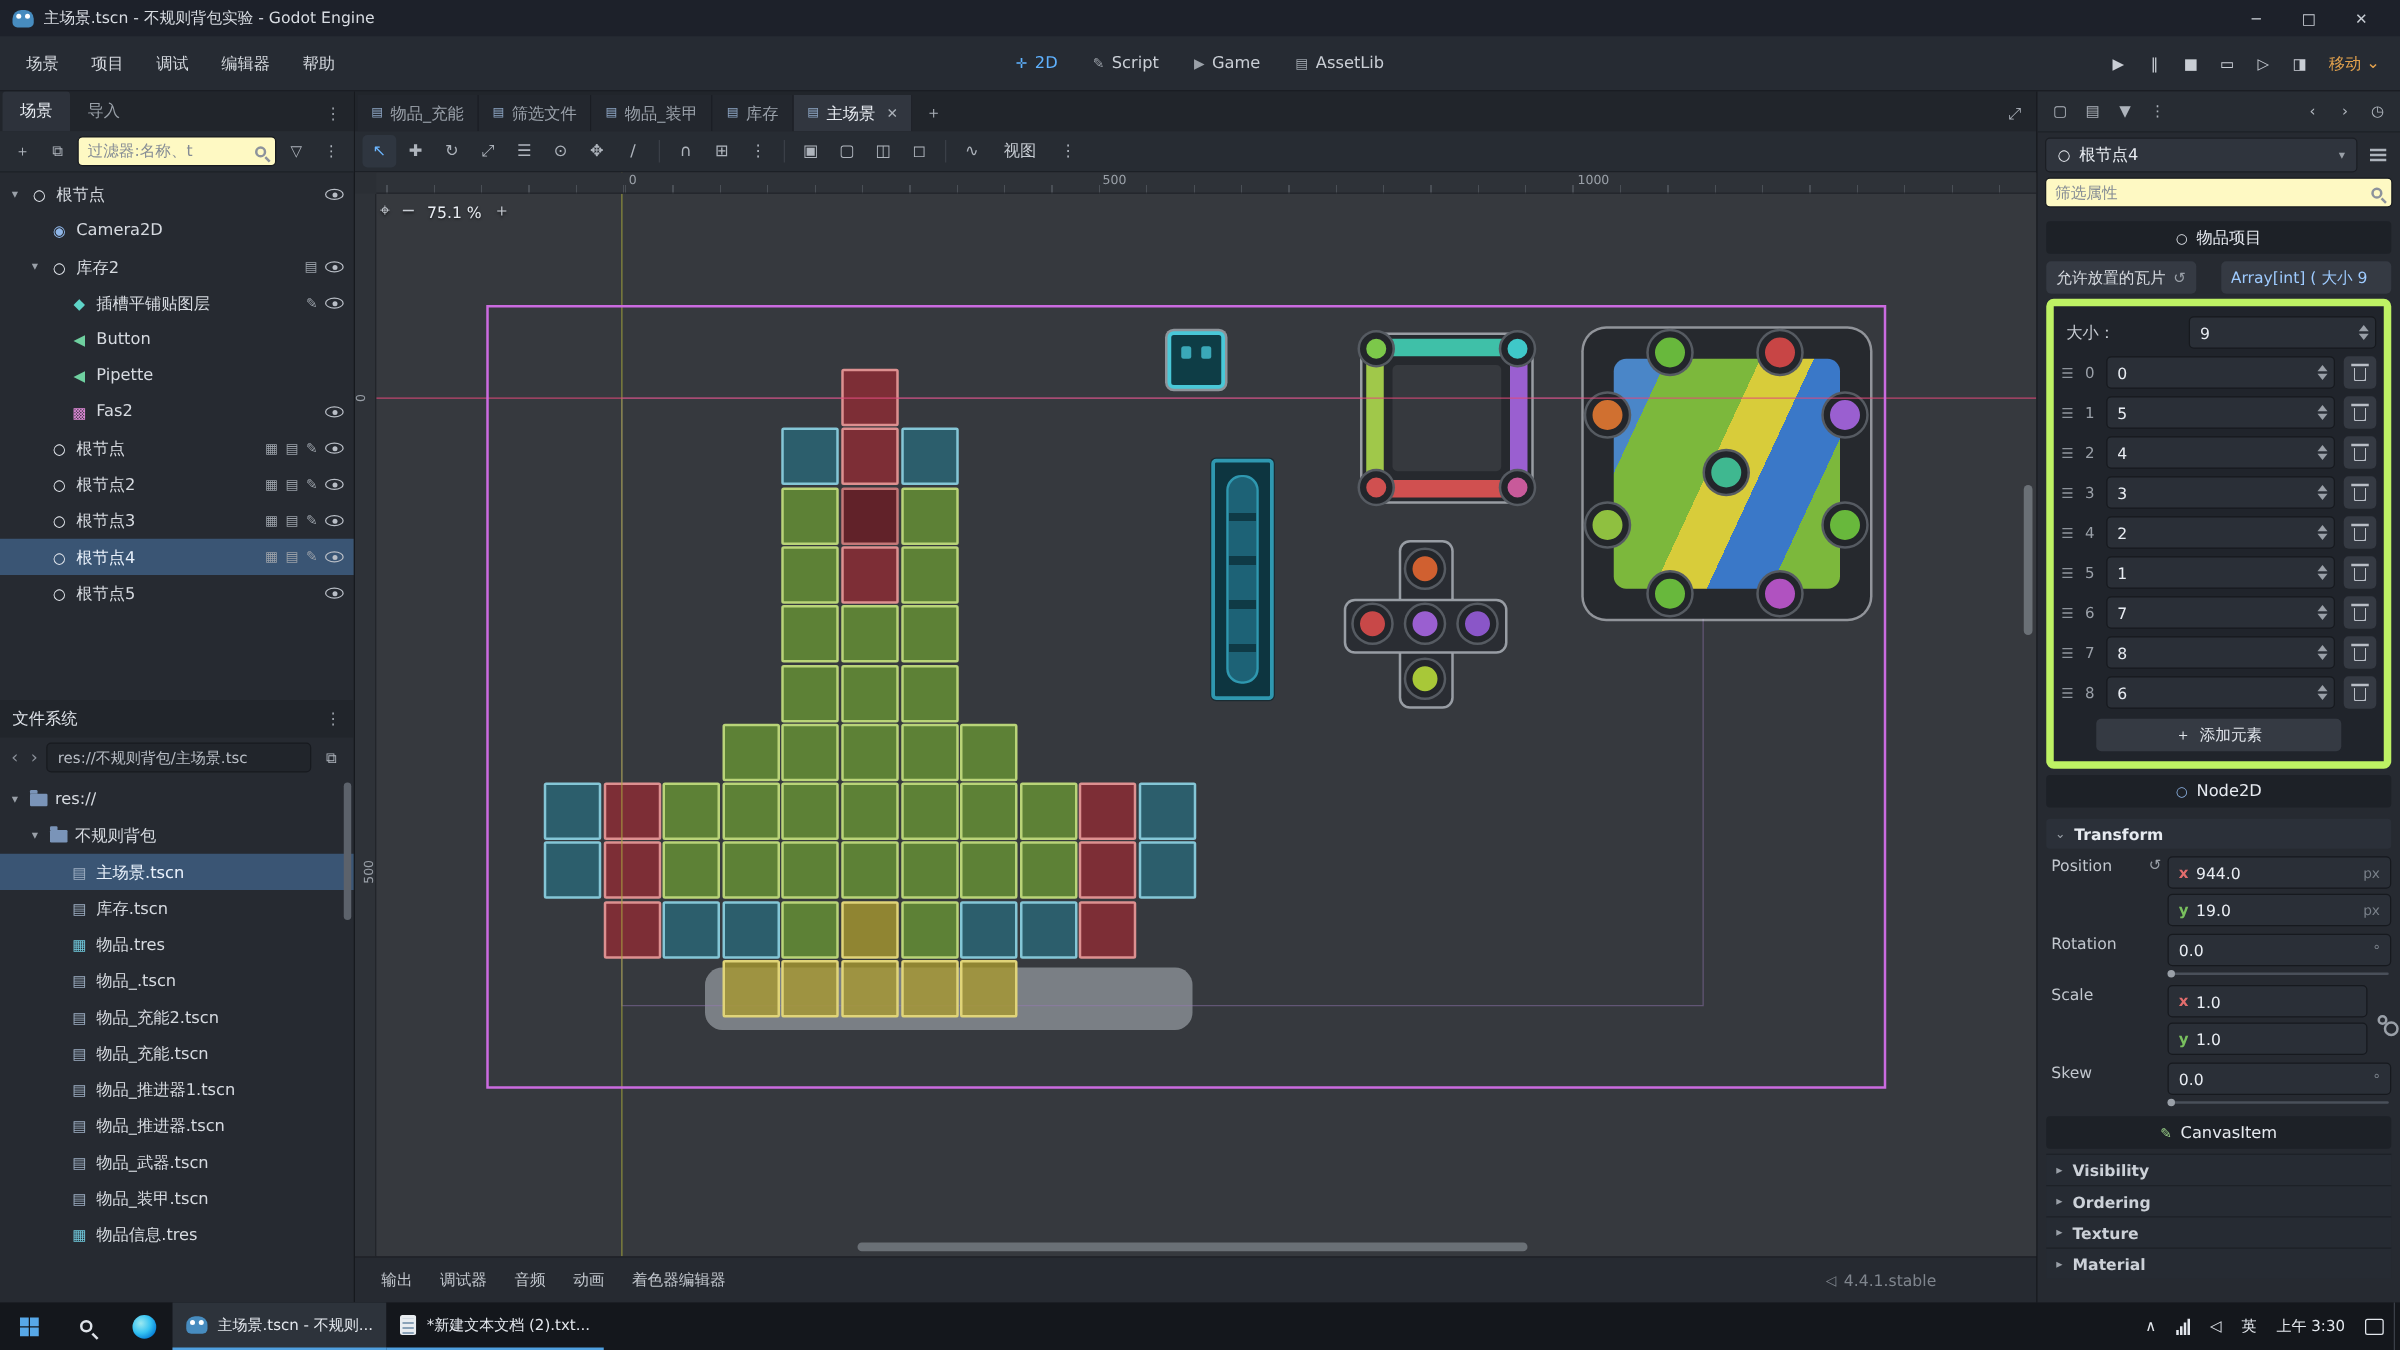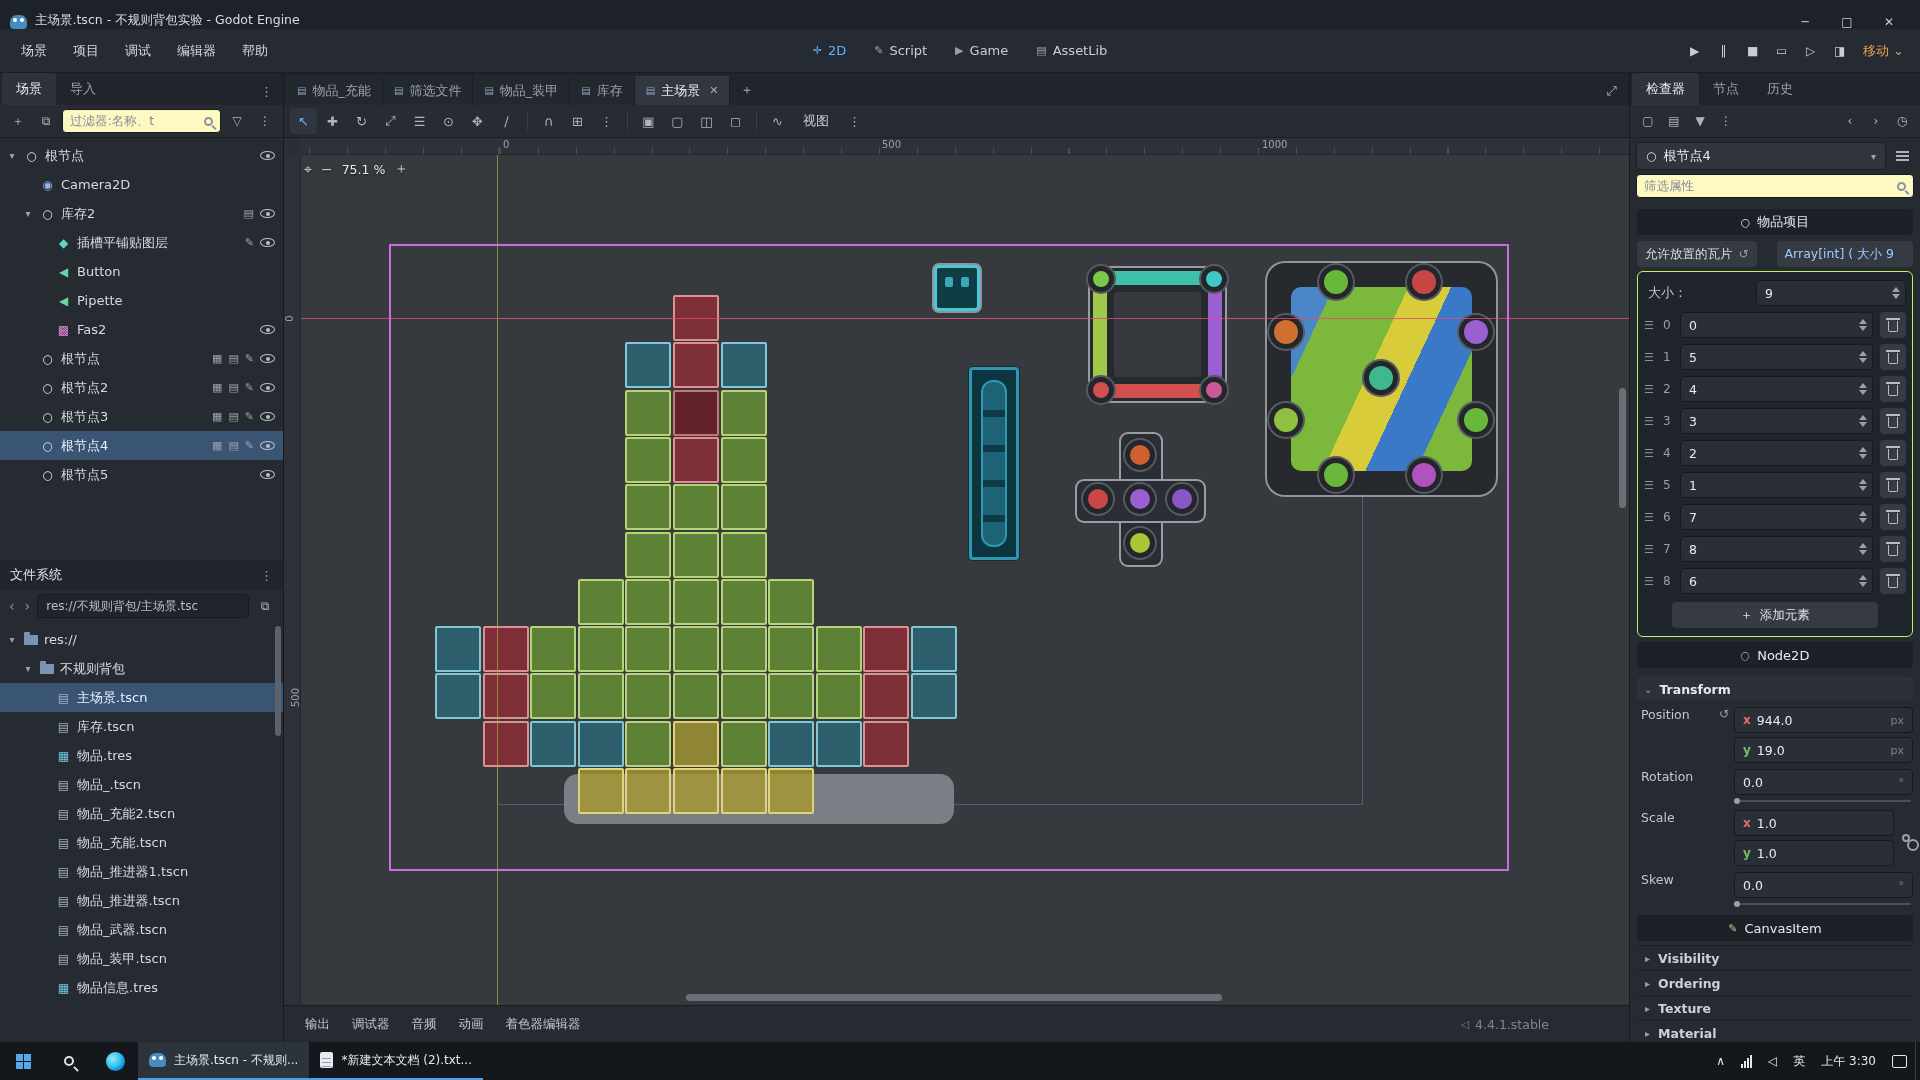--- a/index.html
+++ b/index.html
@@ -1,21 +1,21 @@
 <!DOCTYPE html>
 <html><head>
 <meta charset="utf-8">
 <style>
 *{margin:0;padding:0;box-sizing:border-box}
 html,body{width:1920px;height:1080px;overflow:hidden}
 body{font-family:"DejaVu Sans","Liberation Sans",sans-serif;font-size:13px;color:#cfd3d9;background:#202329}
 #app{display:flex;flex-direction:column;width:1920px;height:1080px}
 
 
-.titlebar{height:29px;background:#1d212a;display:flex;align-items:flex-end;padding:0 10px;gap:8px;flex:0 0 auto}
+.titlebar{height:29px;background:#1d212a;display:flex;align-items:center;padding:0 10px;gap:8px;flex:0 0 auto}
 .godot-ico{width:17px;height:14px;background:#478cbf;border-radius:7px 7px 4px 4px;position:relative;flex:0 0 auto}
 .godot-ico::before,.godot-ico::after{content:'';position:absolute;top:3px;width:4px;height:4px;border-radius:50%;background:#fff}
 .godot-ico::before{left:3px}.godot-ico::after{right:3px}
 .title-text{font-size:12.5px;color:#d8dce2;white-space:nowrap}
 #win-controls{margin-left:auto;display:flex}
 .wbtn{width:42px;text-align:center;color:#c9ced5;font-size:12px;cursor:default}
 
 
 .menubar{height:44px;background:#262b33;display:flex;align-items:center;padding:0 8px;border-bottom:1px solid #1a1d23;position:relative;flex:0 0 auto}
 #menu-list{display:flex}
@@ -147,21 +147,21 @@
 .ns-caret{color:#9aa0a8;font-size:10px}
 .i-sliders{width:13px;height:2px;background:#aeb4bc;box-shadow:0 -4px 0 #aeb4bc,0 4px 0 #aeb4bc;flex:0 0 auto}
 .insp-scroll{flex:1;overflow:hidden;padding:6px 7px 0;display:flex;flex-direction:column}
 .cat{height:26px;background:#1d2127;border-radius:3px;display:flex;align-items:center;justify-content:center;gap:7px;color:#e6eaf0;margin:5px 0 4px;flex:0 0 auto}
 .cat-ico{font-size:11px}
 .prop-split{display:flex;gap:20px;margin:2px 0 4px;flex:0 0 auto}
 .prop-pill{background:#353a43;border-radius:4px;height:26px;display:flex;align-items:center;gap:6px;padding:0 8px;font-size:12.5px;color:#d6dae0;white-space:nowrap;overflow:hidden}
 .prop-pill.grow{flex:1;min-width:0}
 .blue-text{color:#9ecbff;overflow:hidden;text-overflow:ellipsis}
 .revert{color:#9aa0a8;font-size:12px}
-.array-box{background:#20242b;border:1px solid #bef264;border-radius:6px;padding:8px 6px;display:flex;flex-direction:column;gap:6px;flex:0 0 auto}
+.array-box{background:#20242b;border:6px solid #bef264;border-radius:6px;padding:8px 6px;display:flex;flex-direction:column;gap:6px;flex:0 0 auto}
 .size-row{display:flex;align-items:center;gap:8px}
 .size-label{flex:1;color:#c6cbd2;padding-left:4px}
 .spin{height:26px;background:#2a2f37;border:1px solid #16191e;border-radius:4px;display:flex;align-items:center;padding:0 3px 0 8px;gap:4px}
 .spin.size-spin{width:150px}
 .spin-val{flex:1;color:#e8ecf2;font-size:12.5px}
 .spin-arrows{display:flex;flex-direction:column;align-items:center;justify-content:center;width:12px;gap:2px}
 .arr{width:0;height:0;border-left:4px solid transparent;border-right:4px solid transparent}
 .arr.up{border-bottom:5px solid #9aa0a8}
 .arr.dn{border-top:5px solid #9aa0a8}
 .elem-row{display:flex;align-items:center;gap:7px}
@@ -665,27 +665,20 @@
             <div class="bbtn">着色器编辑器</div>
           </div>
         <div class="version-wrap">
           <span class="mutespk">◁</span>
           <span>4.4.1.stable</span>
         </div>
       </div>
     </div>
 
     <div class="right-dock">
-      <div class="dock-tabs">
-        <div id="insp-tabs" style="display:flex">
-            <div class="dtab active">检查器</div>
-            <div class="dtab">节点</div>
-            <div class="dtab">历史</div>
-          </div>
-      </div>
       <div class="panel-toolbar">
         <div id="insp-tb-left" style="display:flex;gap:2px">
             <div class="sq-btn">▢</div>
             <div class="sq-btn">▤</div>
             <div class="sq-btn">▼</div>
             <div class="sq-btn">⋮</div>
           </div>
         <div style="flex:1"></div>
         <div id="insp-tb-right" style="display:flex;gap:2px">
             <div class="sq-btn">‹</div>

